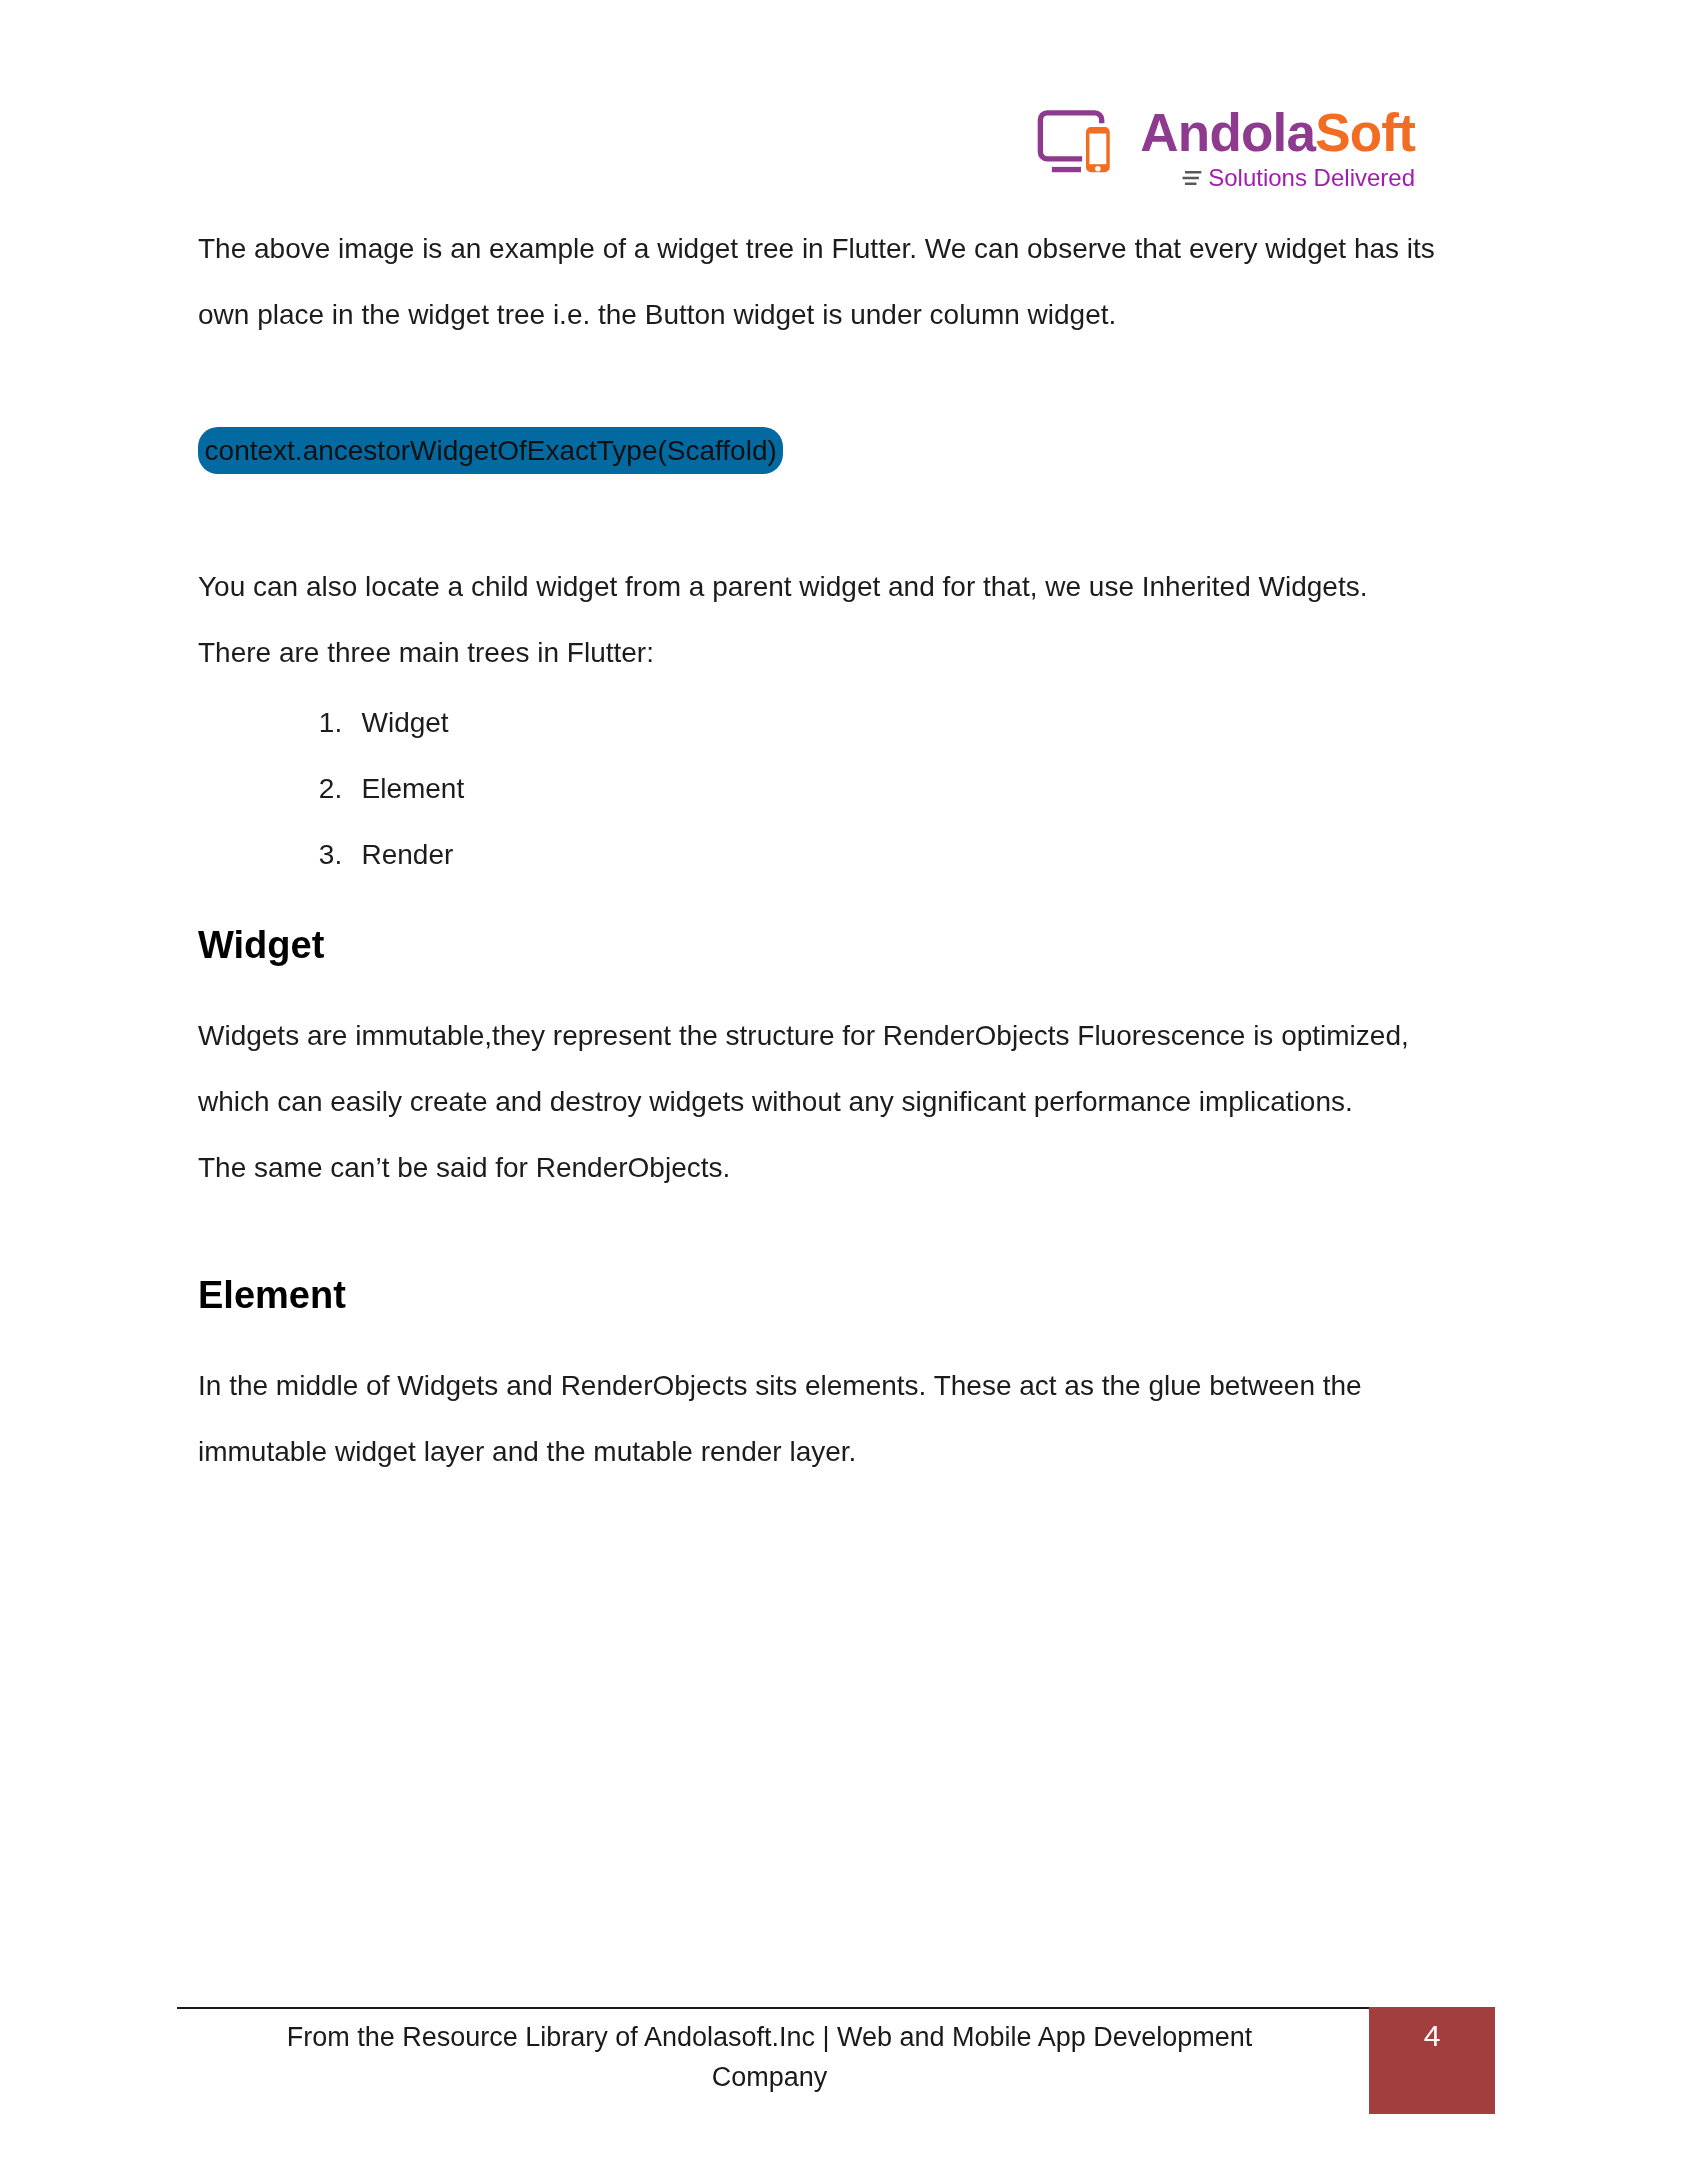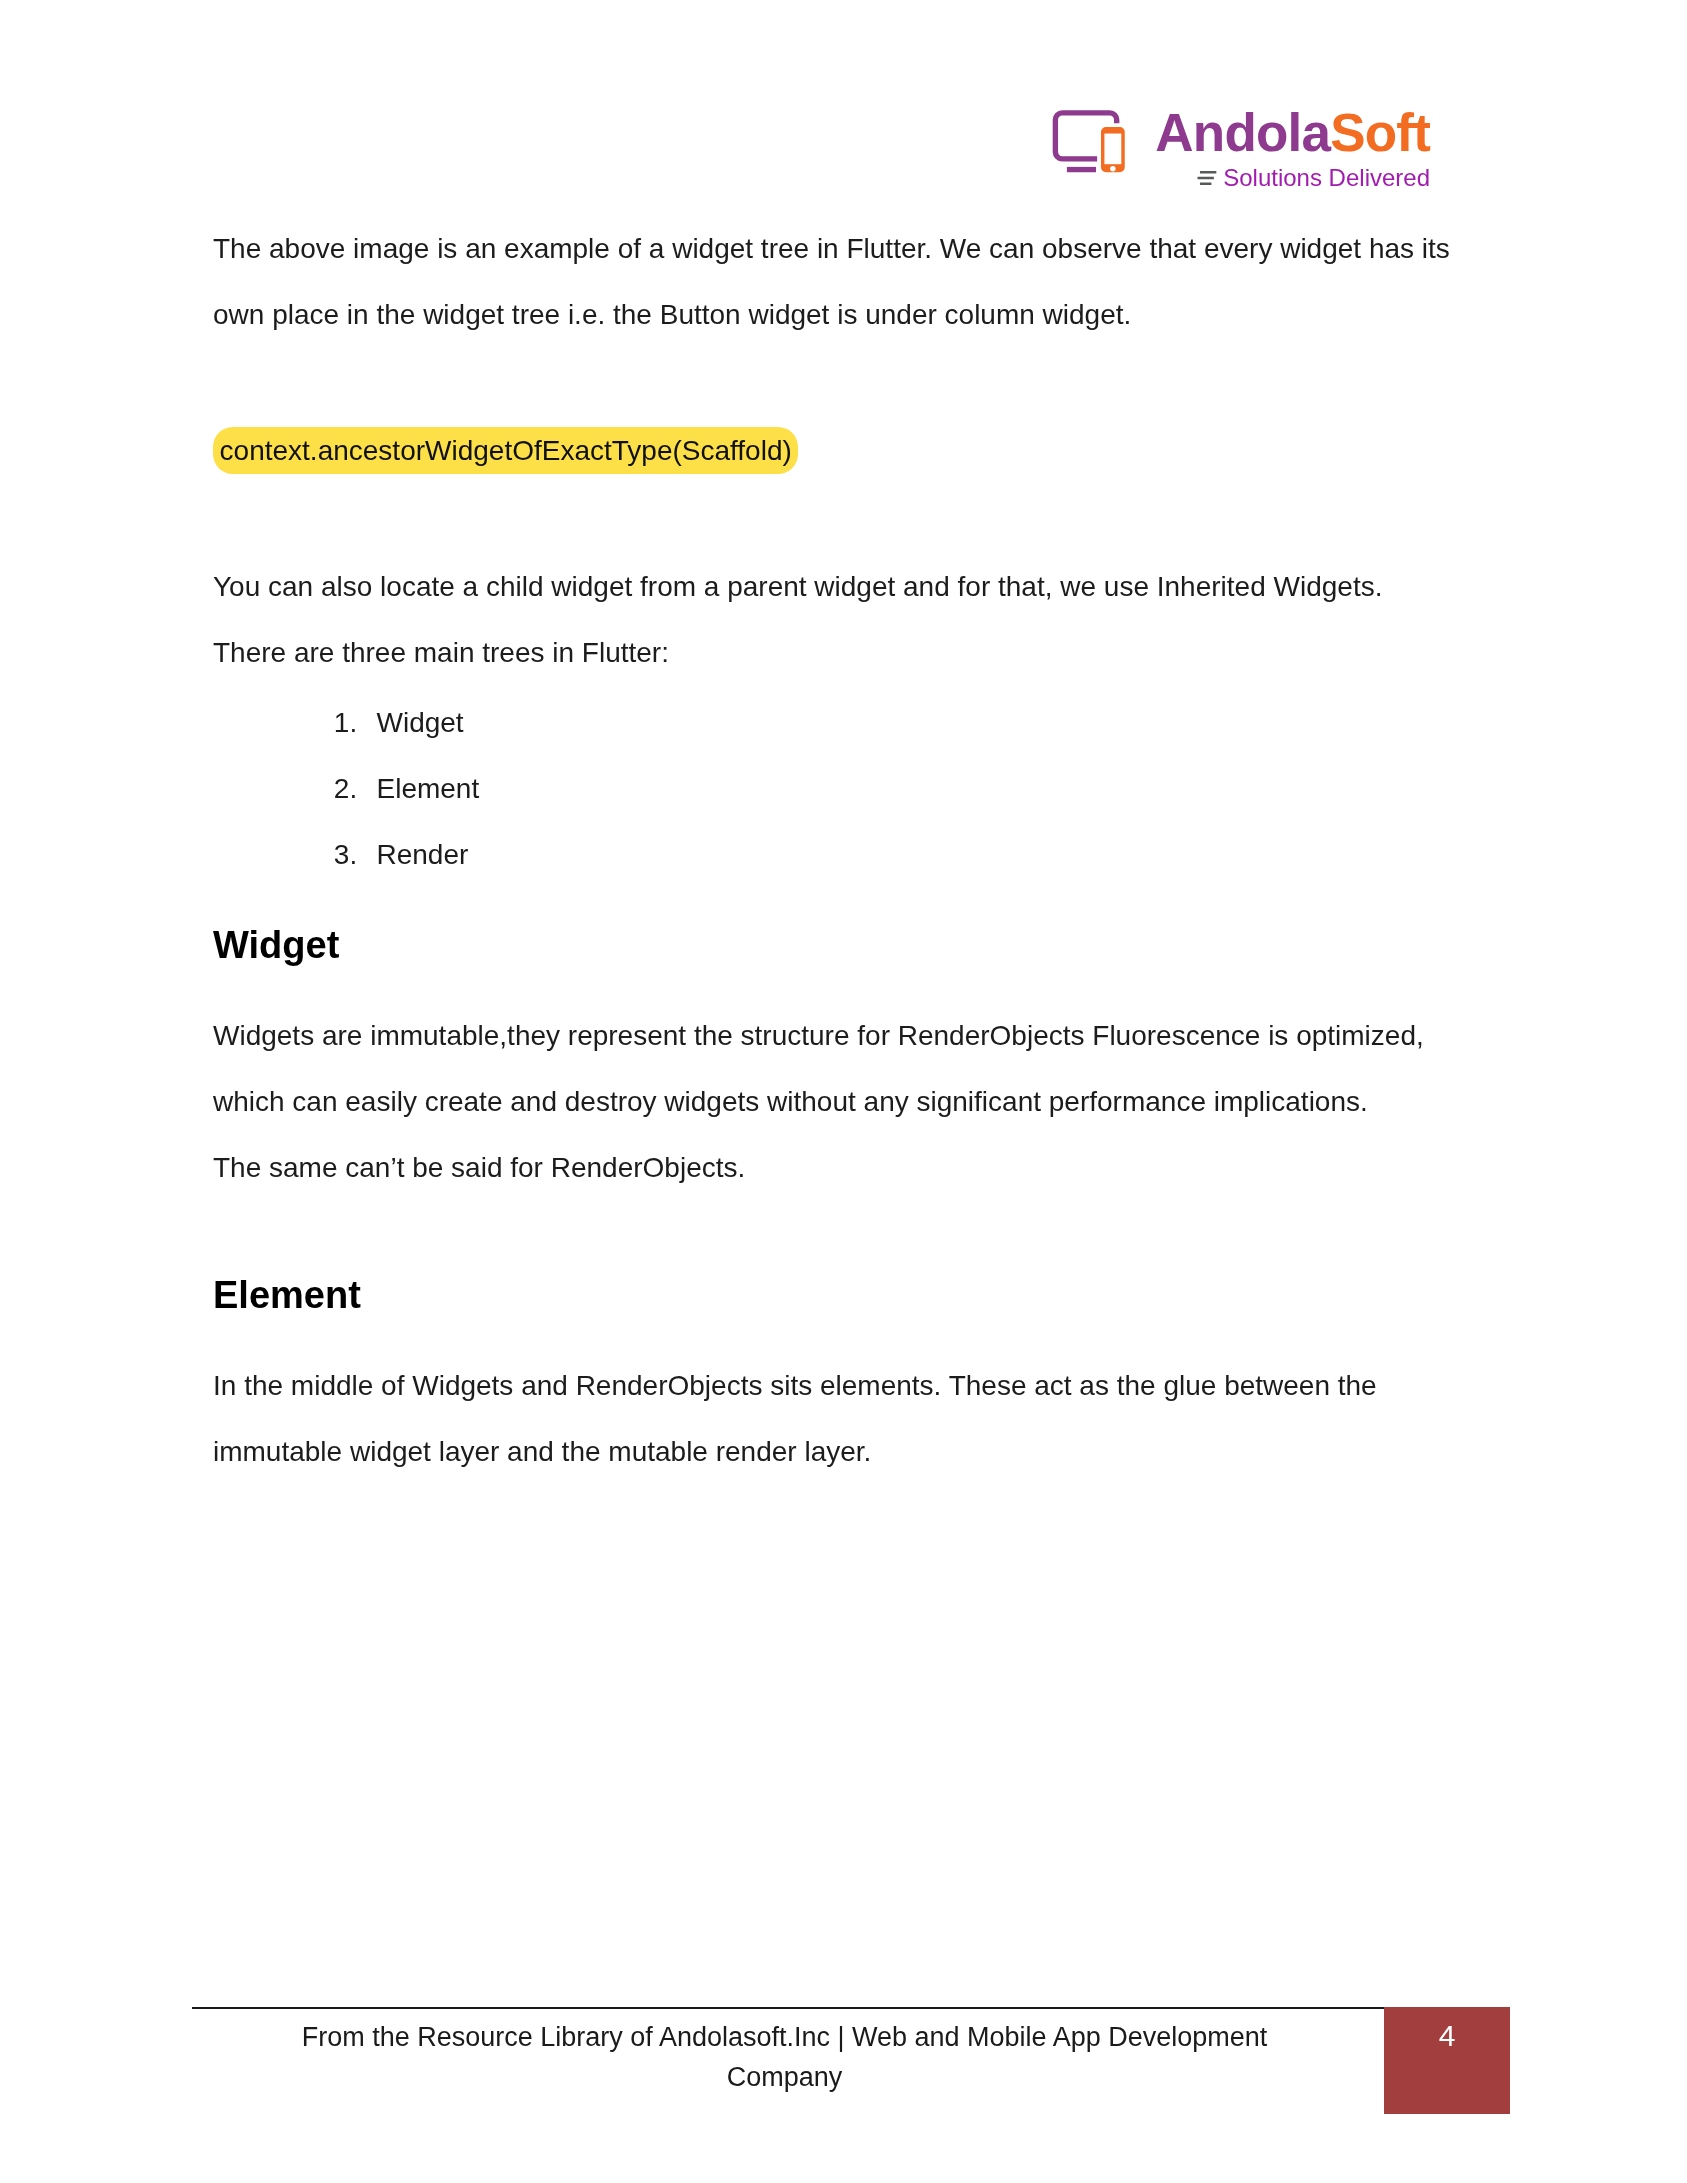--- a/index.html
+++ b/index.html
@@ -1,38 +1,38 @@
 <!DOCTYPE html>
 <html style="font-size:13px"><head>
 <meta charset="utf-8">
 <style>
   * { margin:0; padding:0; box-sizing:border-box; }
   html,body { background:#ffffff; }
   .page {
     position:relative; width:1636px; height:2183px; background:#ffffff;
-    font-family:"Liberation Sans", sans-serif; color:#1c1c1c; overflow:hidden;margin-left:15px;
+    font-family:"Liberation Sans", sans-serif; color:#1c1c1c; overflow:hidden;
   }
 
   
   .logo { position:absolute; top:105px; right:221px; display:flex; align-items:flex-start; gap:13px; }
   .logo-icon { width:92px; height:77px; flex:0 0 auto; }
   .logo-textcol { display:flex; flex-direction:column; align-items:flex-end; }
   .logo-name { font-size:53px; font-weight:bold; letter-spacing:-0.8px; line-height:1.05; }
   .logo-name .brand-p1 { color:#8E3A8E; }
   .logo-name .brand-p2 { color:#F26C21; }
   .logo-tagline { margin-top:3.3px; font-size:24px; color:#a21caf; display:flex; align-items:center; gap:6.6px;text-align:right; }
 
   
   .content { position:absolute; left:198px; top:216px; width:1248px; font-size:28px; line-height:66px; }
   p.para  { margin-bottom:70px; }
   p.semi  { margin-bottom:4.1px; }
   p.tight { margin-bottom:0; }
   .bold-inline { font-weight:normal; }
   .code-line { margin-bottom:70px; }
-  .code-highlight { background:#fde047; color:#111; padding:8.2px 6.6px;border-radius:20px; }
+  .code-highlight { background:#0369a1; color:#111; padding:8.2px 6.6px;border-radius:20px; }
   ol.tree-list { margin:0 0 33px 0; padding-left:152px; }
   ol.tree-list li { line-height:66px; padding-left:11.5px; }
   h2.section-heading { font-size:38px; line-height:49px; margin:25px 0 33px 0; color:#000; font-weight:bold; }
 
   
   .footer-rule { position:absolute; left:177px; top:2007px; width:1192px; height:1.6px; background:#1a1a1a; }
   .footer-text {
     position:absolute; top:2017px; right:331px; width:1071px;
     text-align:center; font-size:27px; line-height:40px; color:#1a1a1a;
     font-family:"Liberation Sans", sans-serif;

